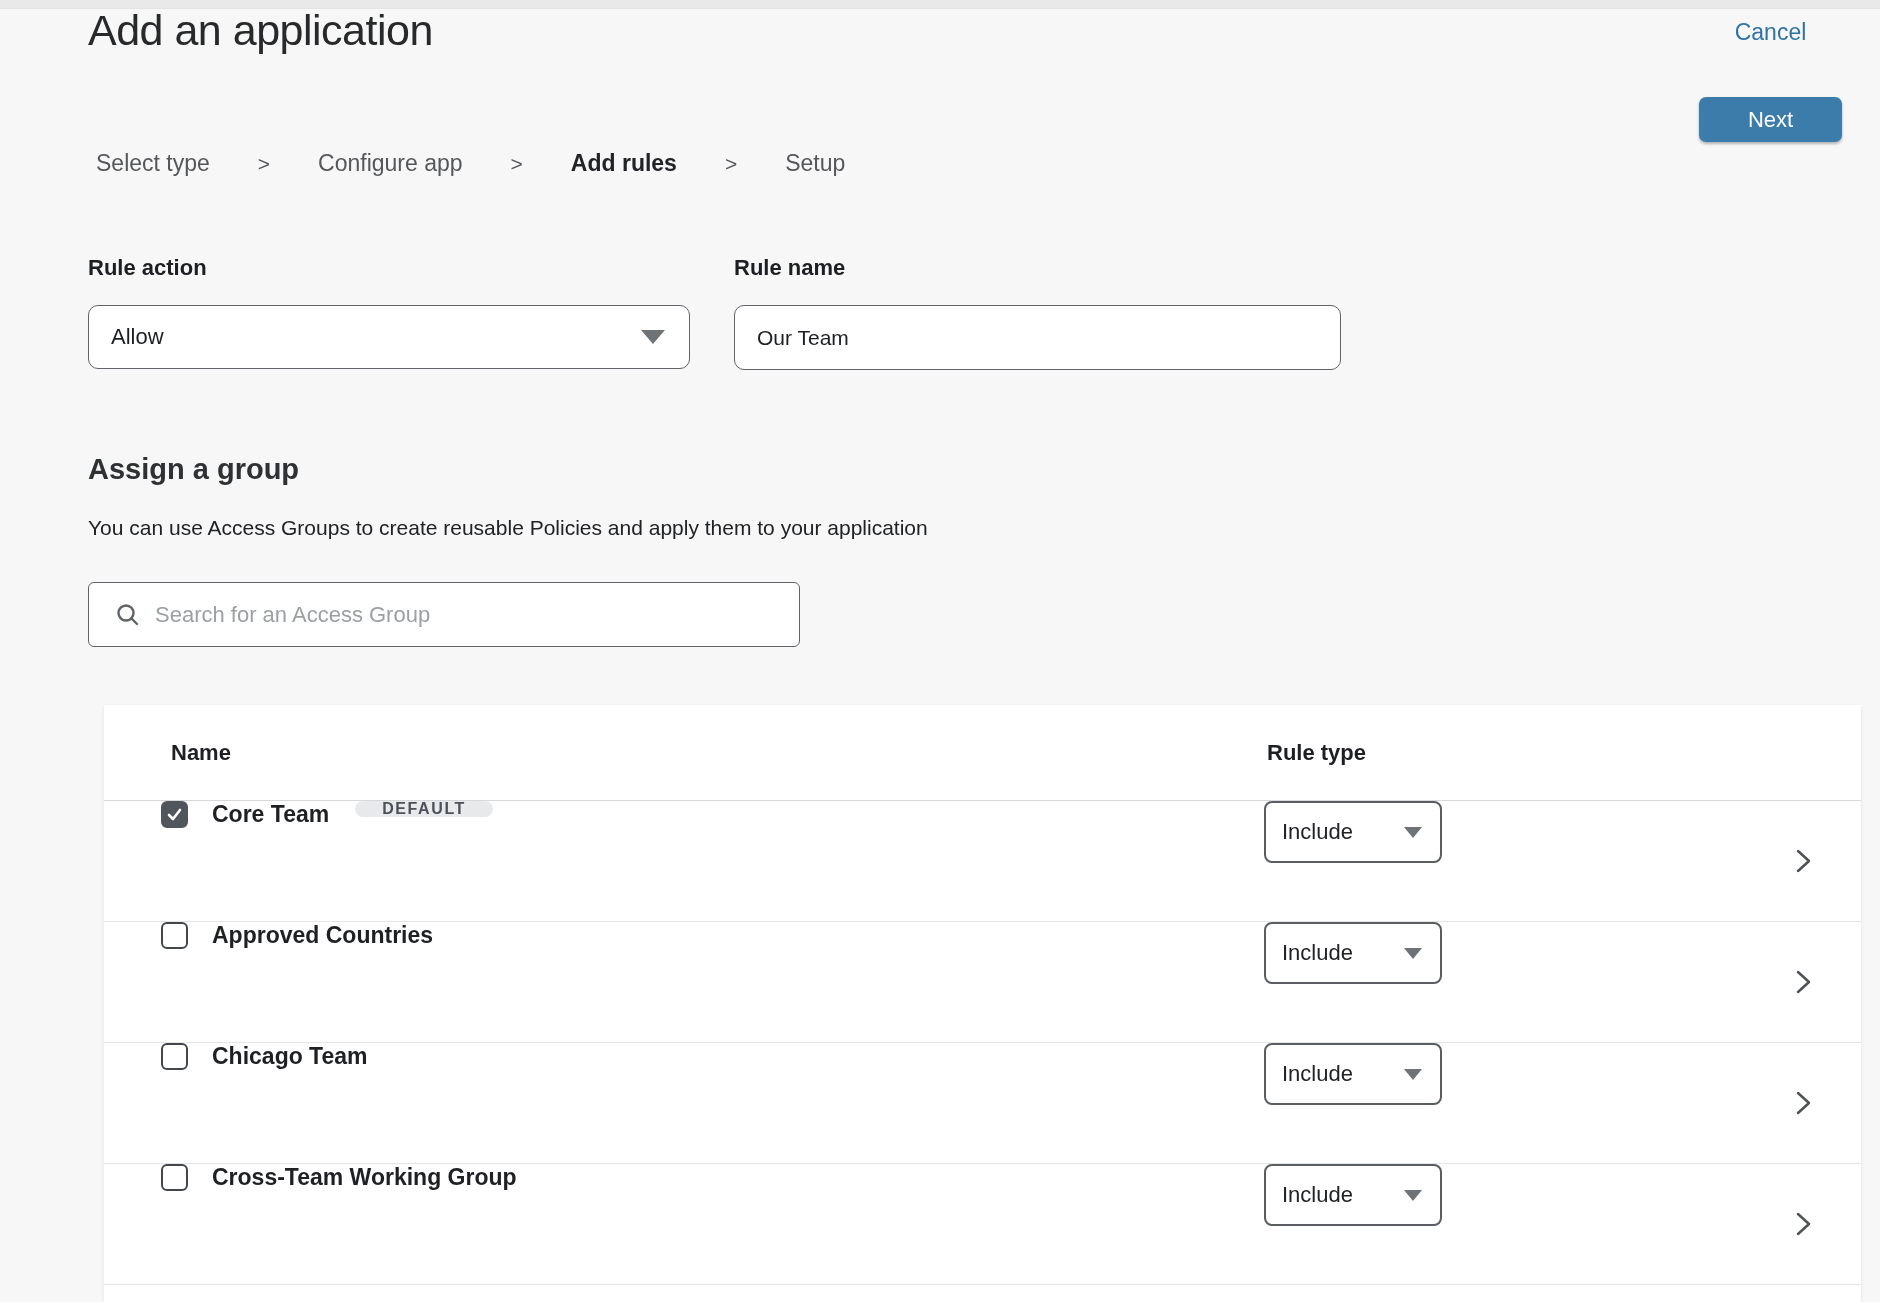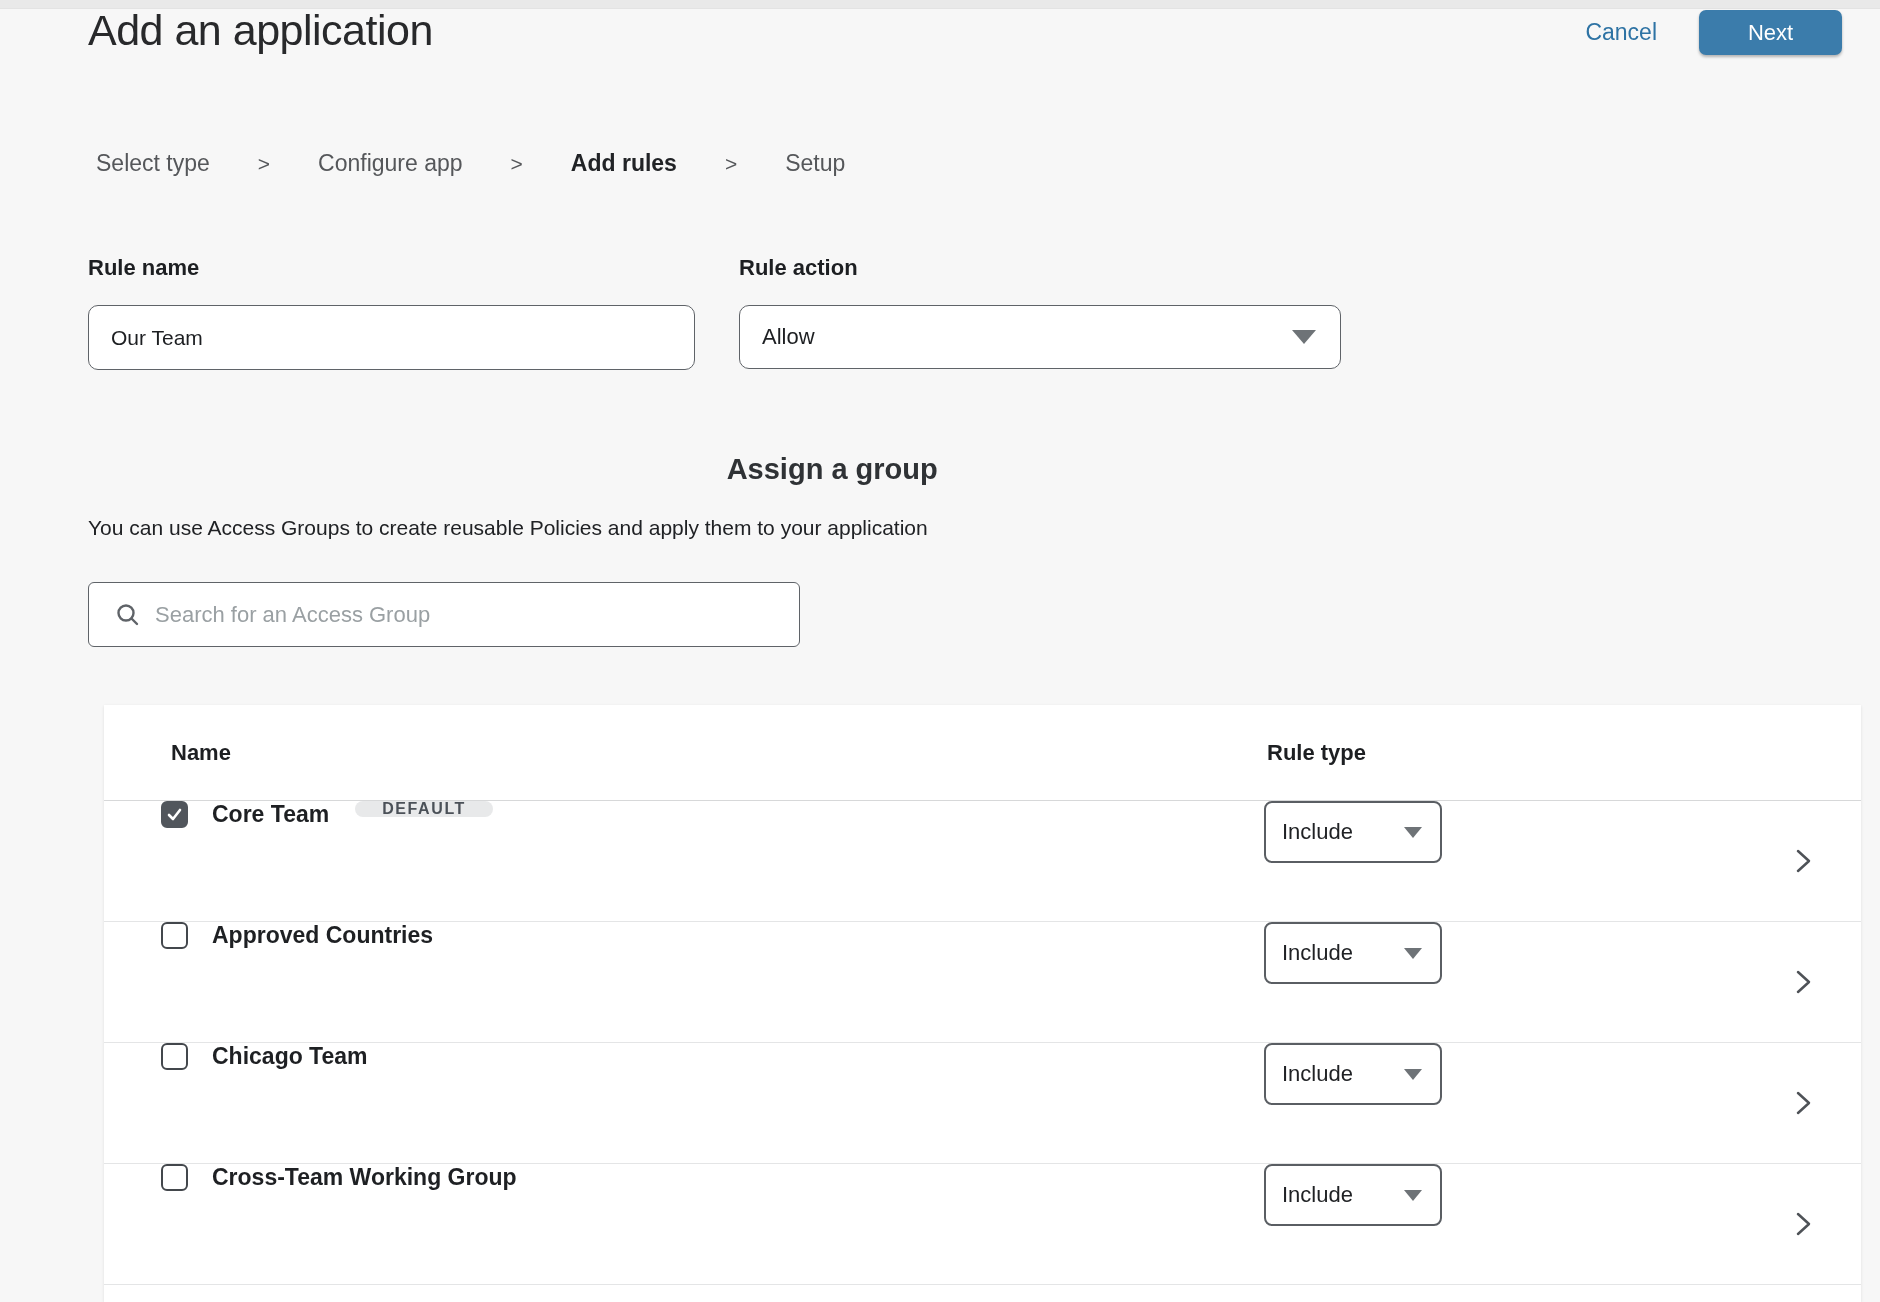--- a/index.html
+++ b/index.html
@@ -20,21 +20,21 @@
     position:absolute;top:0;left:0;width:100%;height:8px;
     background:#e9e9e9;border-bottom:1px solid #e3e3e3;
   }
   
   .page-title{
     position:absolute;left:88px;top:6px;
     font-size:43px;font-weight:400;letter-spacing:-0.5px;color:#28292b;
   }
   .header-actions{
     position:absolute;top:10px;right:38px;
-    display:flex;align-items:center;gap:42px;
+    display:flex;align-items:center;gap:42px;flex-direction:column;
   }
   .cancel-link{
     font-size:23px;color:#2e73a4;cursor:pointer;line-height:45px;
   }
   .next-button{
     width:143px;height:45px;border-radius:7px;background:#3b7cab;
     color:#ffffff;font-size:22px;display:flex;align-items:center;justify-content:center;
     box-shadow:0 2px 3px rgba(0,0,0,0.28);cursor:pointer;border:none;
   }
   
@@ -70,21 +70,21 @@
     width:0;height:0;
     border-left:12px solid transparent;border-right:12px solid transparent;
     border-top:14px solid #6e7377;
   }
   .caret-down.small{
     border-left:9px solid transparent;border-right:9px solid transparent;
     border-top:11px solid #6e7377;
   }
   
   .assign-section{position:absolute;left:88px;top:453px;}
-  .assign-heading{font-size:29px;font-weight:700;color:#2f3235;margin:0;text-align:right;}
+  .assign-heading{font-size:29px;font-weight:700;color:#2f3235;margin:0;}
   .assign-desc{margin:30px 10px 0 0;font-size:21px;color:#202225;}
   .search-box{
     margin-top:42px;width:712px;height:65px;box-sizing:border-box;
     border:1px solid #5f6368;border-radius:6px;background:#fff;
     display:flex;align-items:center;padding:0 16px;
   }
   .search-box .mag{margin:0 12px 0 10px;flex:none;}
   .search-input{
     border:none;outline:none;flex:1;font-size:22px;color:#202225;background:transparent;
     font-family:"Liberation Sans","DejaVu Sans",sans-serif;
@@ -153,29 +153,29 @@
     <span class="crumb-sep">&gt;</span>
     <span class="crumb">Configure app</span>
     <span class="crumb-sep">&gt;</span>
     <span class="crumb active">Add rules</span>
     <span class="crumb-sep">&gt;</span>
     <span class="crumb">Setup</span>
   </div>
 
   <div class="form-row">
     <div>
-      <div class="field-label">Rule name</div>
-      <input class="text-input" type="text" value="Our Team" style="">
-    </div>
-    <div>
       <div class="field-label">Rule action</div>
       <div class="select-box">
         <span>Allow</span>
         <span class="caret-down"></span>
       </div>
+    </div>
+    <div>
+      <div class="field-label">Rule name</div>
+      <input class="text-input" type="text" value="Our Team" style="">
     </div>
   </div>
 
   <div class="assign-section">
     <h2 class="assign-heading">Assign a group</h2>
     <p class="assign-desc">You can use Access Groups to create reusable Policies and apply them to your application</p>
     <div class="search-box">
       <svg class="mag" width="26" height="26" viewBox="0 0 26 26">
         <circle cx="11" cy="11" r="7.5" fill="none" stroke="#5f6368" stroke-width="2.4"></circle>
         <line x1="16.5" y1="16.5" x2="22" y2="22" stroke="#5f6368" stroke-width="2.4" stroke-linecap="round"></line>

